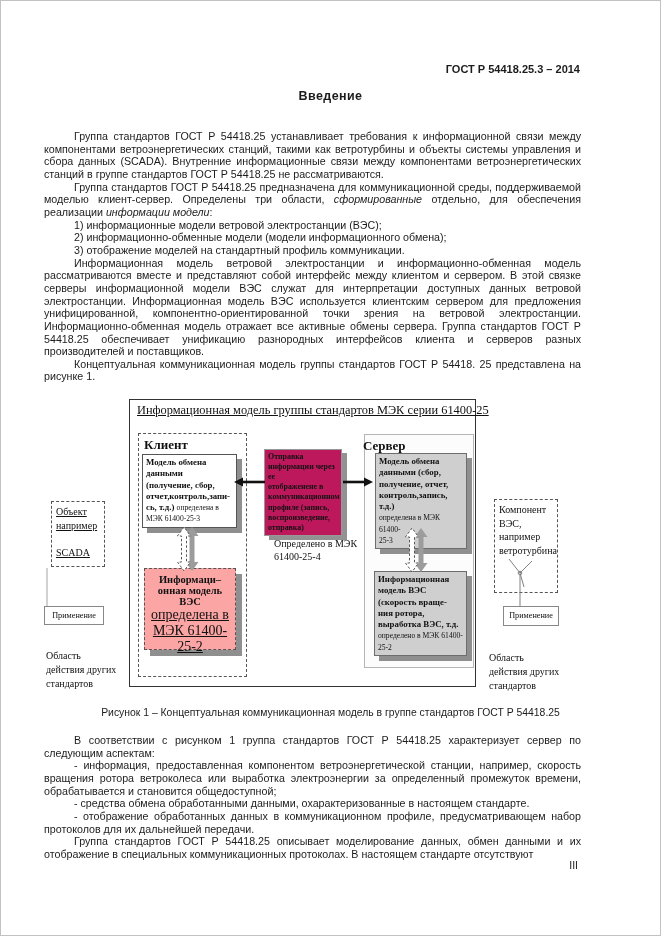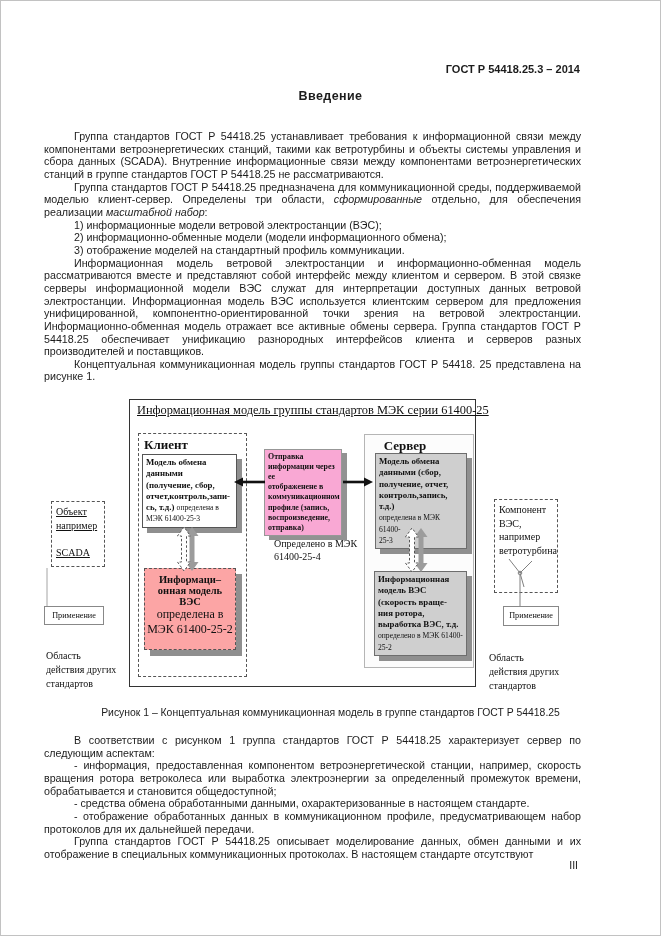--- a/index.html
+++ b/index.html
@@ -23,37 +23,37 @@
   
   .figure { position:absolute; left:0; top:393px; width:661px; height:305px;
             font-family:"Liberation Serif", serif; color:#111; }
   .abs { position:absolute; box-sizing:border-box; }
   .outer-box { left:128px; top:5px; width:347px; height:288px; border:1.5px solid #333; }
   .diagram-title { left:136px; top:9px; font-size:12.4px;text-decoration:underline; }
   .client-box { left:137px; top:39px; width:109px; height:244px; border:1px dashed #555; }
   .client-label { left:143px; top:43px; font-size:13px; font-weight:bold; }
   .server-region { left:363px; top:40px; width:110px; height:234px;
                    border:1px solid #b5b5b5; background:#fcfcfc; }
-  .server-label { left:344px; top:44px; width:120px; text-align:center;
+  .server-label { left:362px; top:44px; width:120px; text-align:left;
                   font-size:13px; font-weight:bold; }
   .nodebox { padding:2px 3px; font-weight:bold; line-height:1.28; }
   .client-exchange { left:141px; top:60px; width:95px; min-height:70px; background:#fff;
                      border:1px solid #555; box-shadow:5px 5px 0 #8f8f8f; font-size:8.8px; }
   .client-info { left:143px; top:174px; width:92px; height:82px; background:#fca5a5;
                  border:1px dashed #555; box-shadow:6px 6px 0 #8f8f8f; text-align:center;
                  font-weight:bold; font-size:10.5px; padding-top:5px; }
-  .mapping { left:263px; top:55px; width:78px; min-height:80px; background:#f9a8d4;
+  .mapping { left:263px; top:55px; width:78px; min-height:80px; background:#be185d;
              border:1px solid #979797; box-shadow:5px 4px 0 #929292; font-size:7.9px; }
   .mapping-ref { left:273px; top:143px; font-size:10px; line-height:1.3; }
   .server-exchange { left:374px; top:59px; width:92px; min-height:74px; background:#cfcfcf;
                      border:1px solid #6d6d6d; box-shadow:5px 5px 0 #8f8f8f; font-size:8.8px; }
   .server-info { left:373px; top:177px; width:93px; min-height:85px; background:#cfcfcf;
                  border:1px solid #6d6d6d; box-shadow:5px 5px 0 #8f8f8f; font-size:8.8px; }
   .ref { font-weight:normal; font-size:7.6px; }
-  .client-info .ref { font-size:12px; }
+  .client-info .ref { font-size:14px;text-decoration:underline; }
   .left-object { left:50px; top:107px; width:54px; height:66px; border:1px dashed #555;
                  font-size:10px; padding:3px 4px; line-height:1.35;text-decoration:underline; }
   .left-app { left:43px; top:212px; width:60px; height:19px; border:1px solid #888;
               font-size:8.2px; text-align:center; line-height:17px; background:#fff; }
   .left-scope { left:45px; top:255px; font-size:10px; line-height:1.38; }
   .right-component { left:493px; top:105px; width:64px; height:94px; border:1px dashed #555;
                      font-size:10px; padding:3px 4px; line-height:1.35; }
   .right-app { left:502px; top:212px; width:56px; height:20px; border:1px solid #888;
                font-size:8.2px; text-align:center; line-height:18px; background:#fff; }
   .right-scope { left:488px; top:257px; font-size:10px; line-height:1.38; }
@@ -65,21 +65,21 @@
 </head>
 <body>
 
 <div class="page">
 
   <div class="doc-header">ГОСТ Р 54418.25.3 – 2014</div>
   <div class="doc-title">Введение</div>
 
   <div class="text-block" id="block1">
     <p class="para">Группа стандартов ГОСТ Р 54418.25 устанавливает требования к информационной связи между компонентами ветроэнергетических станций, такими как ветротурбины и объекты системы управления и сбора данных (SCADA). Внутренние информационные связи между компонентами ветроэнергетических станций в группе стандартов ГОСТ Р 54418.25 не рассматриваются.</p>
-    <p class="para"><span>Группа стандартов ГОСТ Р 54418.25 предназначена для коммуникационной среды, поддерживаемой моделью клиент-сервер. Определены три области, </span><span class="it">сформированные</span><span> отдельно, для обеспечения реализации </span><span class="it">масштабной набор</span><span>:</span></p>
+    <p class="para"><span>Группа стандартов ГОСТ Р 54418.25 предназначена для коммуникационной среды, поддерживаемой моделью клиент-сервер. Определены три области, </span><span class="it">сформированные</span><span> отдельно, для обеспечения реализации </span><span class="it">информации модели</span><span>:</span></p>
     <p class="list-line">1) информационные модели ветровой электростанции (ВЭС);</p>
     <p class="list-line">2) информационно-обменные модели (модели информационного обмена);</p>
     <p class="list-line">3) отображение моделей на стандартный профиль коммуникации.</p>
     <p class="para">Информационная модель ветровой электростанции и информационно-обменная модель рассматриваются вместе и представляют собой интерфейс между клиентом и сервером. В этой связке серверы информационной модели ВЭС служат для интерпретации доступных данных ветровой электростанции. Информационная модель ВЭС используется клиентским сервером для предложения унифицированной, компонентно-ориентированной точки зрения на ветровой электростанции. Информационно-обменная модель отражает все активные обмены сервера. Группа стандартов ГОСТ Р 54418.25 обеспечивает унификацию разнородных интерфейсов клиента и серверов разных производителей и поставщиков.</p>
     <p class="para">Концептуальная коммуникационная модель группы стандартов ГОСТ Р 54418. 25 представлена на рисунке 1.</p>
   </div>
 
   <div class="figure">
 
     <div class="abs outer-box"></div>

